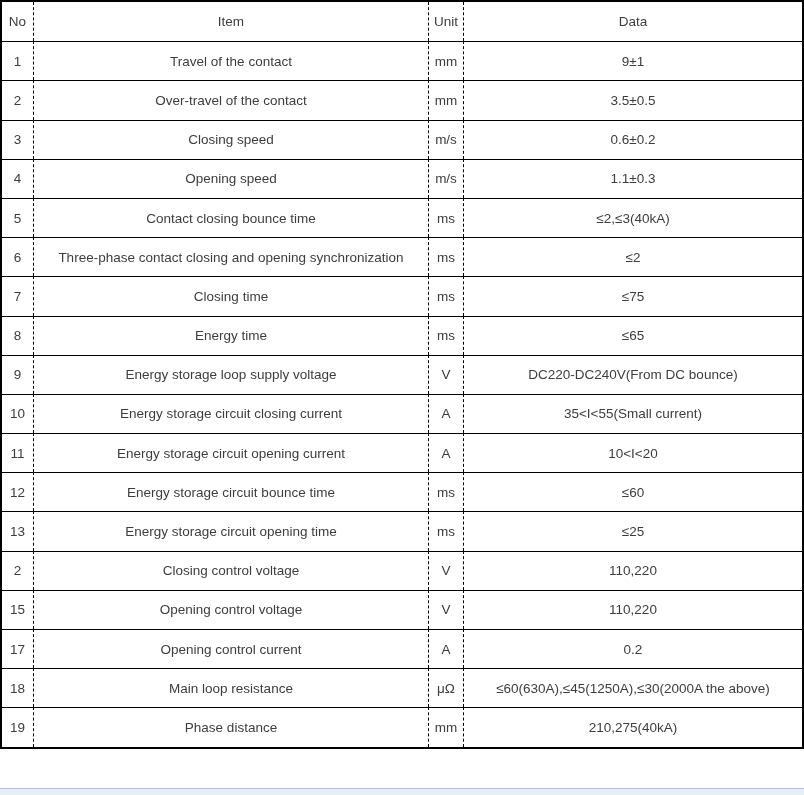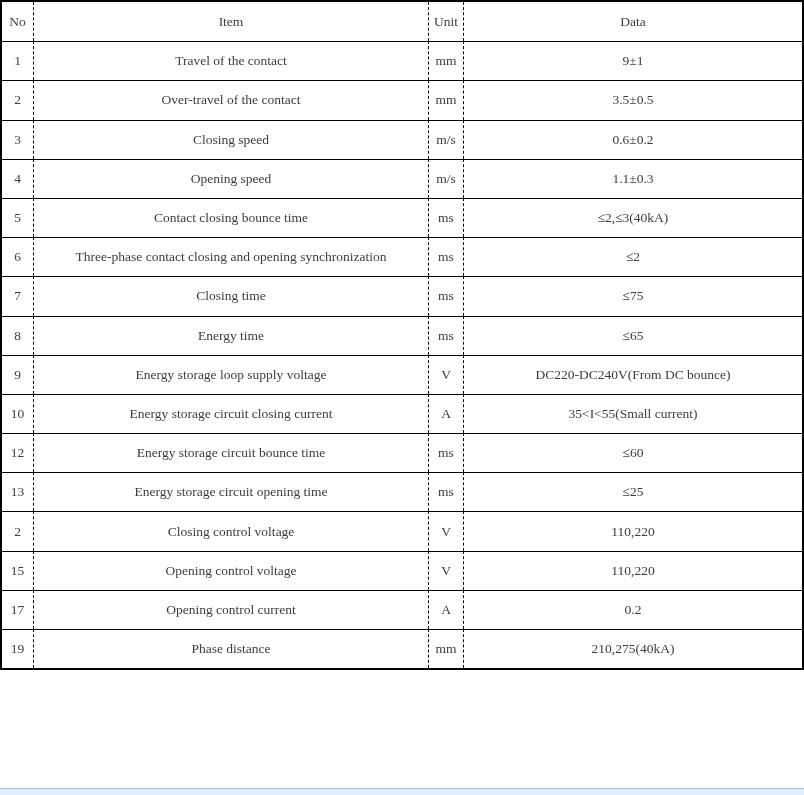--- a/index.html
+++ b/index.html
@@ -9,21 +9,20 @@
     width: 804px;
     height: 795px;
     background: #ffffff;
     font-family: "Liberation Sans", "DejaVu Sans", sans-serif;
   }
   .page {
     position: relative;
     width: 804px;
     height: 795px;
     overflow: hidden;
-    font-family: Liberation Serif, serif;
   }
   table.spec {
     width: 804px;
     border-collapse: separate;
     border-spacing: 0;
     border: 2px solid #000000;
     table-layout: fixed;
     color: #3d3d3d;
     font-size: 13.5px;
   }
@@ -146,20 +145,26 @@
     <td>DC220-DC240V(From DC bounce)</td>
   </tr>
 
   <tr>
     <td>10</td>
     <td>Energy storage circuit closing current</td>
     <td>A</td>
     <td>35&lt;I&lt;55(Small current)</td>
   </tr>
 
+  <tr>
+    <td>11</td>
+    <td>Energy storage circuit opening current</td>
+    <td>A</td>
+    <td>10&lt;I&lt;20</td>
+  </tr>
 
   <tr>
     <td>12</td>
     <td>Energy storage circuit bounce time</td>
     <td>ms</td>
     <td>≤60</td>
   </tr>
 
   <tr>
     <td>13</td>
@@ -183,20 +188,26 @@
   </tr>
 
 
   <tr>
     <td>17</td>
     <td>Opening control current</td>
     <td>A</td>
     <td>0.2</td>
   </tr>
 
+  <tr>
+    <td>18</td>
+    <td>Main loop resistance</td>
+    <td>μΩ</td>
+    <td>≤60(630A),≤45(1250A),≤30(2000A the above)</td>
+  </tr>
 
   <tr>
     <td>19</td>
     <td>Phase distance</td>
     <td>mm</td>
     <td>210,275(40kA)</td>
   </tr>
 </tbody>
   </table>
   <div class="bottom-strip"></div>

